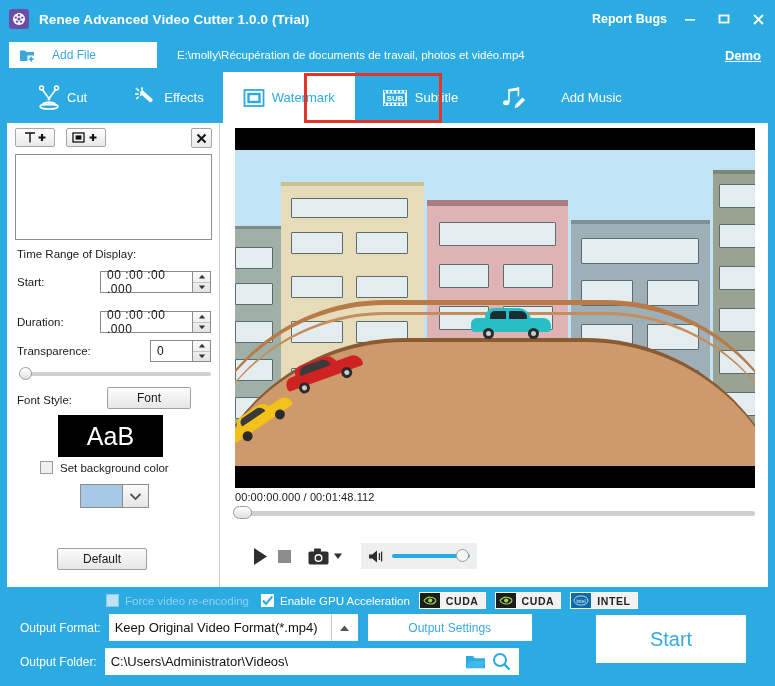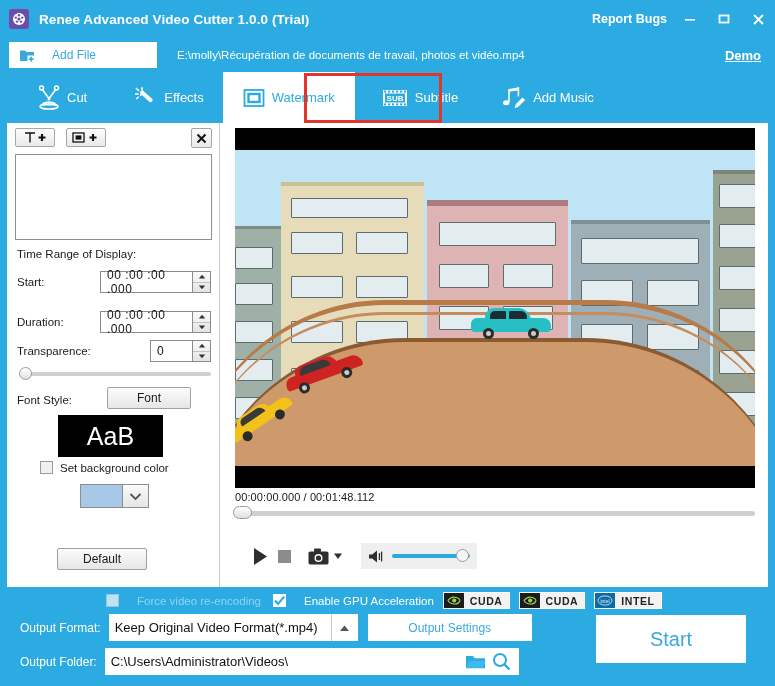--- a/index.html
+++ b/index.html
@@ -68,21 +68,21 @@
   .tab.active .tlabel { color: #2BABE2; }
   .tab-highlight {
     position: absolute; left: 304px; top: 73px; width: 138px; height: 50px;
     border: 3px solid #e3352a; pointer-events: none;
   }
   #tab-cut { margin-left: 16px; }
   #tab-crop { margin-left: 20px; }
   #tab-effects { margin-left: 26px; }
   #tab-watermark { margin-left: 9px; width: 132px; justify-content: flex-start; padding-left: 18px; }
   #tab-subtitle { margin-left: 15px; }
-  #tab-music { margin-left: 22px; }
+  #tab-music { margin-left: 22px; gap: 28px; }
 
   
   .content {
     position: absolute; left: 7px; top: 123px; width: 761px; height: 464px;
     background: #ffffff;
   }
 
   
   .leftpanel {
     position: absolute; left: 0; top: 0; width: 213px; height: 540px;
@@ -233,21 +233,21 @@
     position: absolute; left: 0; top: 5px; width: 78px; height: 4px; background: #29ABE2; border-radius: 2px;
   }
   .volslider .vknob {
     position: absolute; left: 64px; top: 0; width: 13px; height: 13px; border-radius: 50%;
     background: #f5f5f5; border: 1px solid #9a9a9a;
   }
 
   
   .bottom { position: absolute; left: 0; top: 587px; width: 775px; height: 99px; background: #2BABE2; }
   .brow1 { position: absolute; left: 106px; top: 5px; display: flex; align-items: center; }
-  .brow1 .lbl { color: #ffffff; font-size: 11.5px; margin-left: 18px; }
+  .brow1 .lbl { color: #ffffff; font-size: 11.5px; margin-left: 6px; }
   .lbl-dim { color: #8fd4ef !important; }
   .cbox-dim { background: #bfe2f3; border-color: #8fc9e5; }
   .cbox-on { background: #ffffff; border: none; }
   .gpu {
     margin-left: 9px; height: 17px; display: flex; align-items: stretch;
     border: 1px solid #ffffff;
   }
   .gpu .gi {
     width: 20px; display: flex; align-items: center; justify-content: center;
   }

